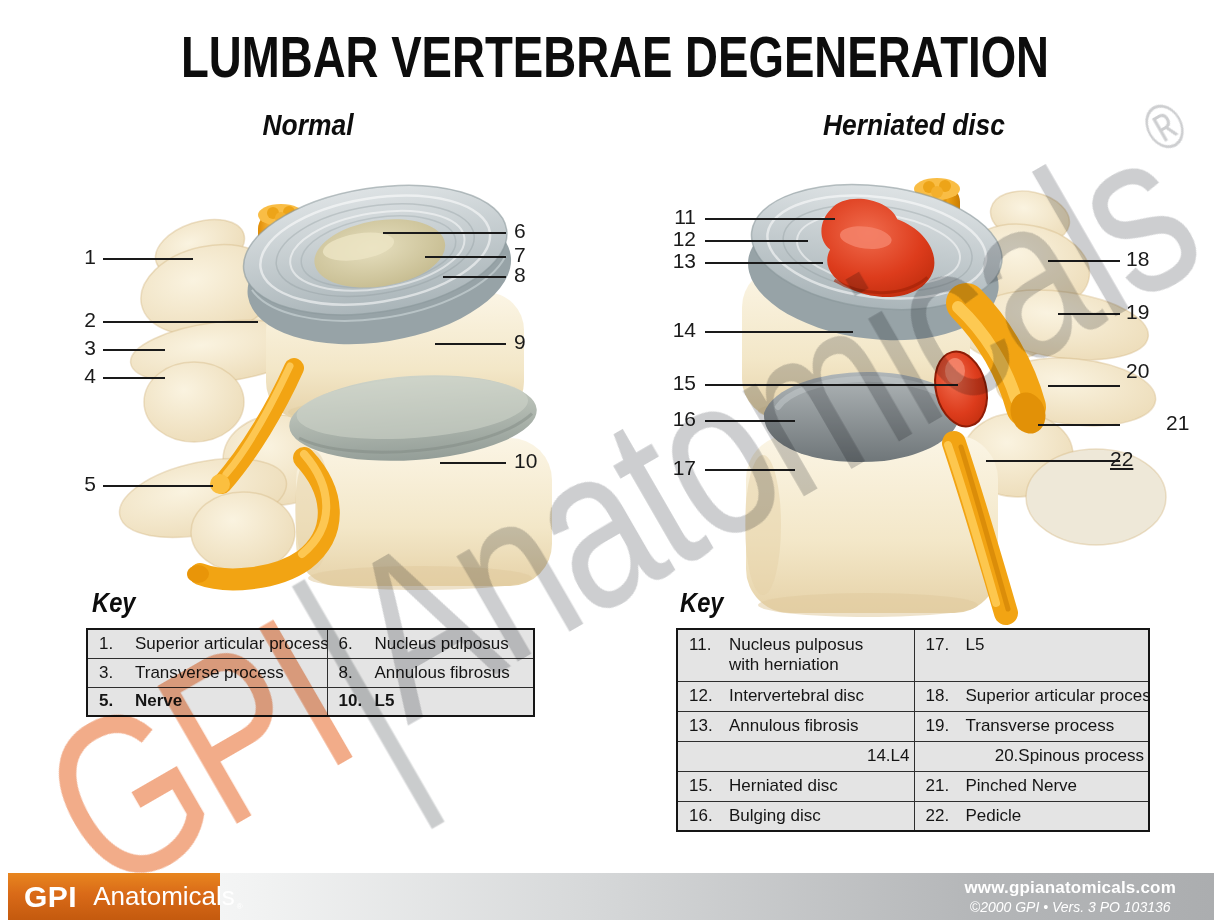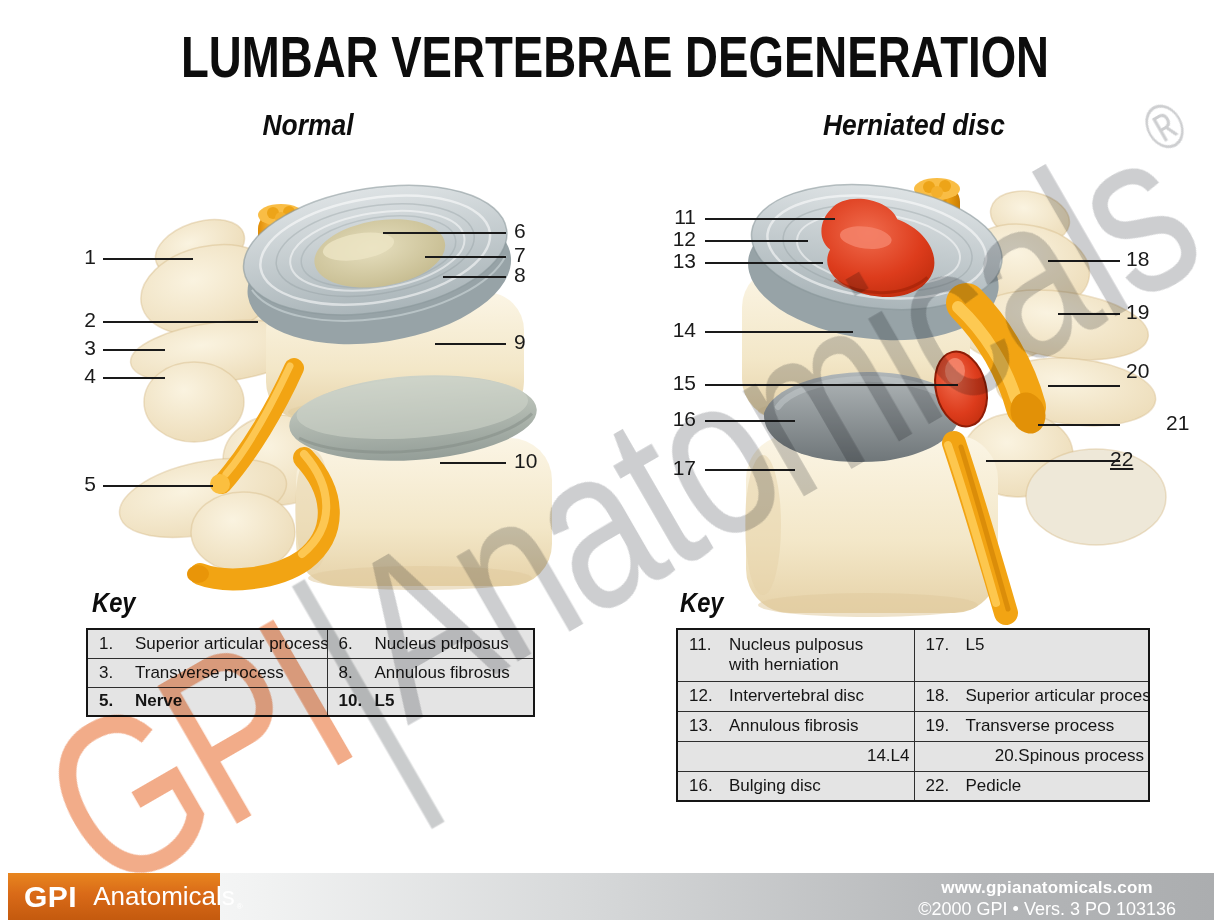--- a/index.html
+++ b/index.html
@@ -52,21 +52,21 @@
   .footer{position:absolute;left:0;top:873px;width:1214px;height:47px;z-index:50;
           background:linear-gradient(90deg,#ffffff 0%,#f2f3f3 20%,#d6d8d9 48%,#b4b6b8 80%,#abadaf 100%);}
   .logo{position:absolute;left:0;top:0;width:212px;height:47px;display:flex;align-items:center;
         background:linear-gradient(180deg,#e8861f 0%,#d96a18 45%,#c45a0e 100%);padding-left:16px;box-sizing:border-box;}
   .logo-gpi{font-size:30px;font-weight:bold;color:#fff;letter-spacing:0.5px;}
   .logo-pipe{width:2px;height:32px;background:#fff;opacity:.9;margin:0 8px;}
   .logo-name{font-size:26px;color:#fff;}
   .logo-reg{font-size:8px;color:#fff;align-self:flex-end;margin-bottom:9px;margin-left:2px;}
   .site{position:absolute;right:46px;top:5px;text-align:center;color:#fff;line-height:1.15;}
   .site-url{font-size:17px;font-weight:bold;letter-spacing:.2px;}
-  .site-copy{font-size:18px;margin-top:1px;}
+  .site-copy{font-size:14px;margin-top:1px;font-style:italic;}
 </style>
 </head>
 <body>
 
 <div class="page">
 
   <div class="title">LUMBAR VERTEBRAE DEGENERATION</div>
   <div class="sub sub-normal">Normal</div>
   <div class="sub sub-herniated">Herniated disc</div>
 
@@ -321,20 +321,24 @@
     </tr>
     <tr style="height:30px;">
       <td><span class="kn kn40">13.</span><span>Annulous fibrosis</span></td>
       <td><span class="kn kn40">19.</span><span>Transverse process</span></td>
     </tr>
     <tr style="height:30px;text-align:right;">
       <td><span class="kn kn40">14.</span><span>L4</span></td>
       <td><span class="kn kn40">20.</span><span>Spinous process</span></td>
     </tr>
     <tr style="height:30px;">
+      <td><span class="kn kn40">15.</span><span>Herniated disc</span></td>
+      <td><span class="kn kn40">21.</span><span>Pinched Nerve</span></td>
+    </tr>
+    <tr style="height:30px;">
       <td><span class="kn kn40">16.</span><span>Bulging disc</span></td>
       <td><span class="kn kn40">22.</span><span>Pedicle</span></td>
     </tr>
   </tbody>
     </table>
 
   <div class="wm">
     <span class="wm-gpi">GPI</span><span class="wm-pipe">|</span><span class="wm-name">Anatomicals</span><span class="wm-reg">®</span>
   </div>
 

